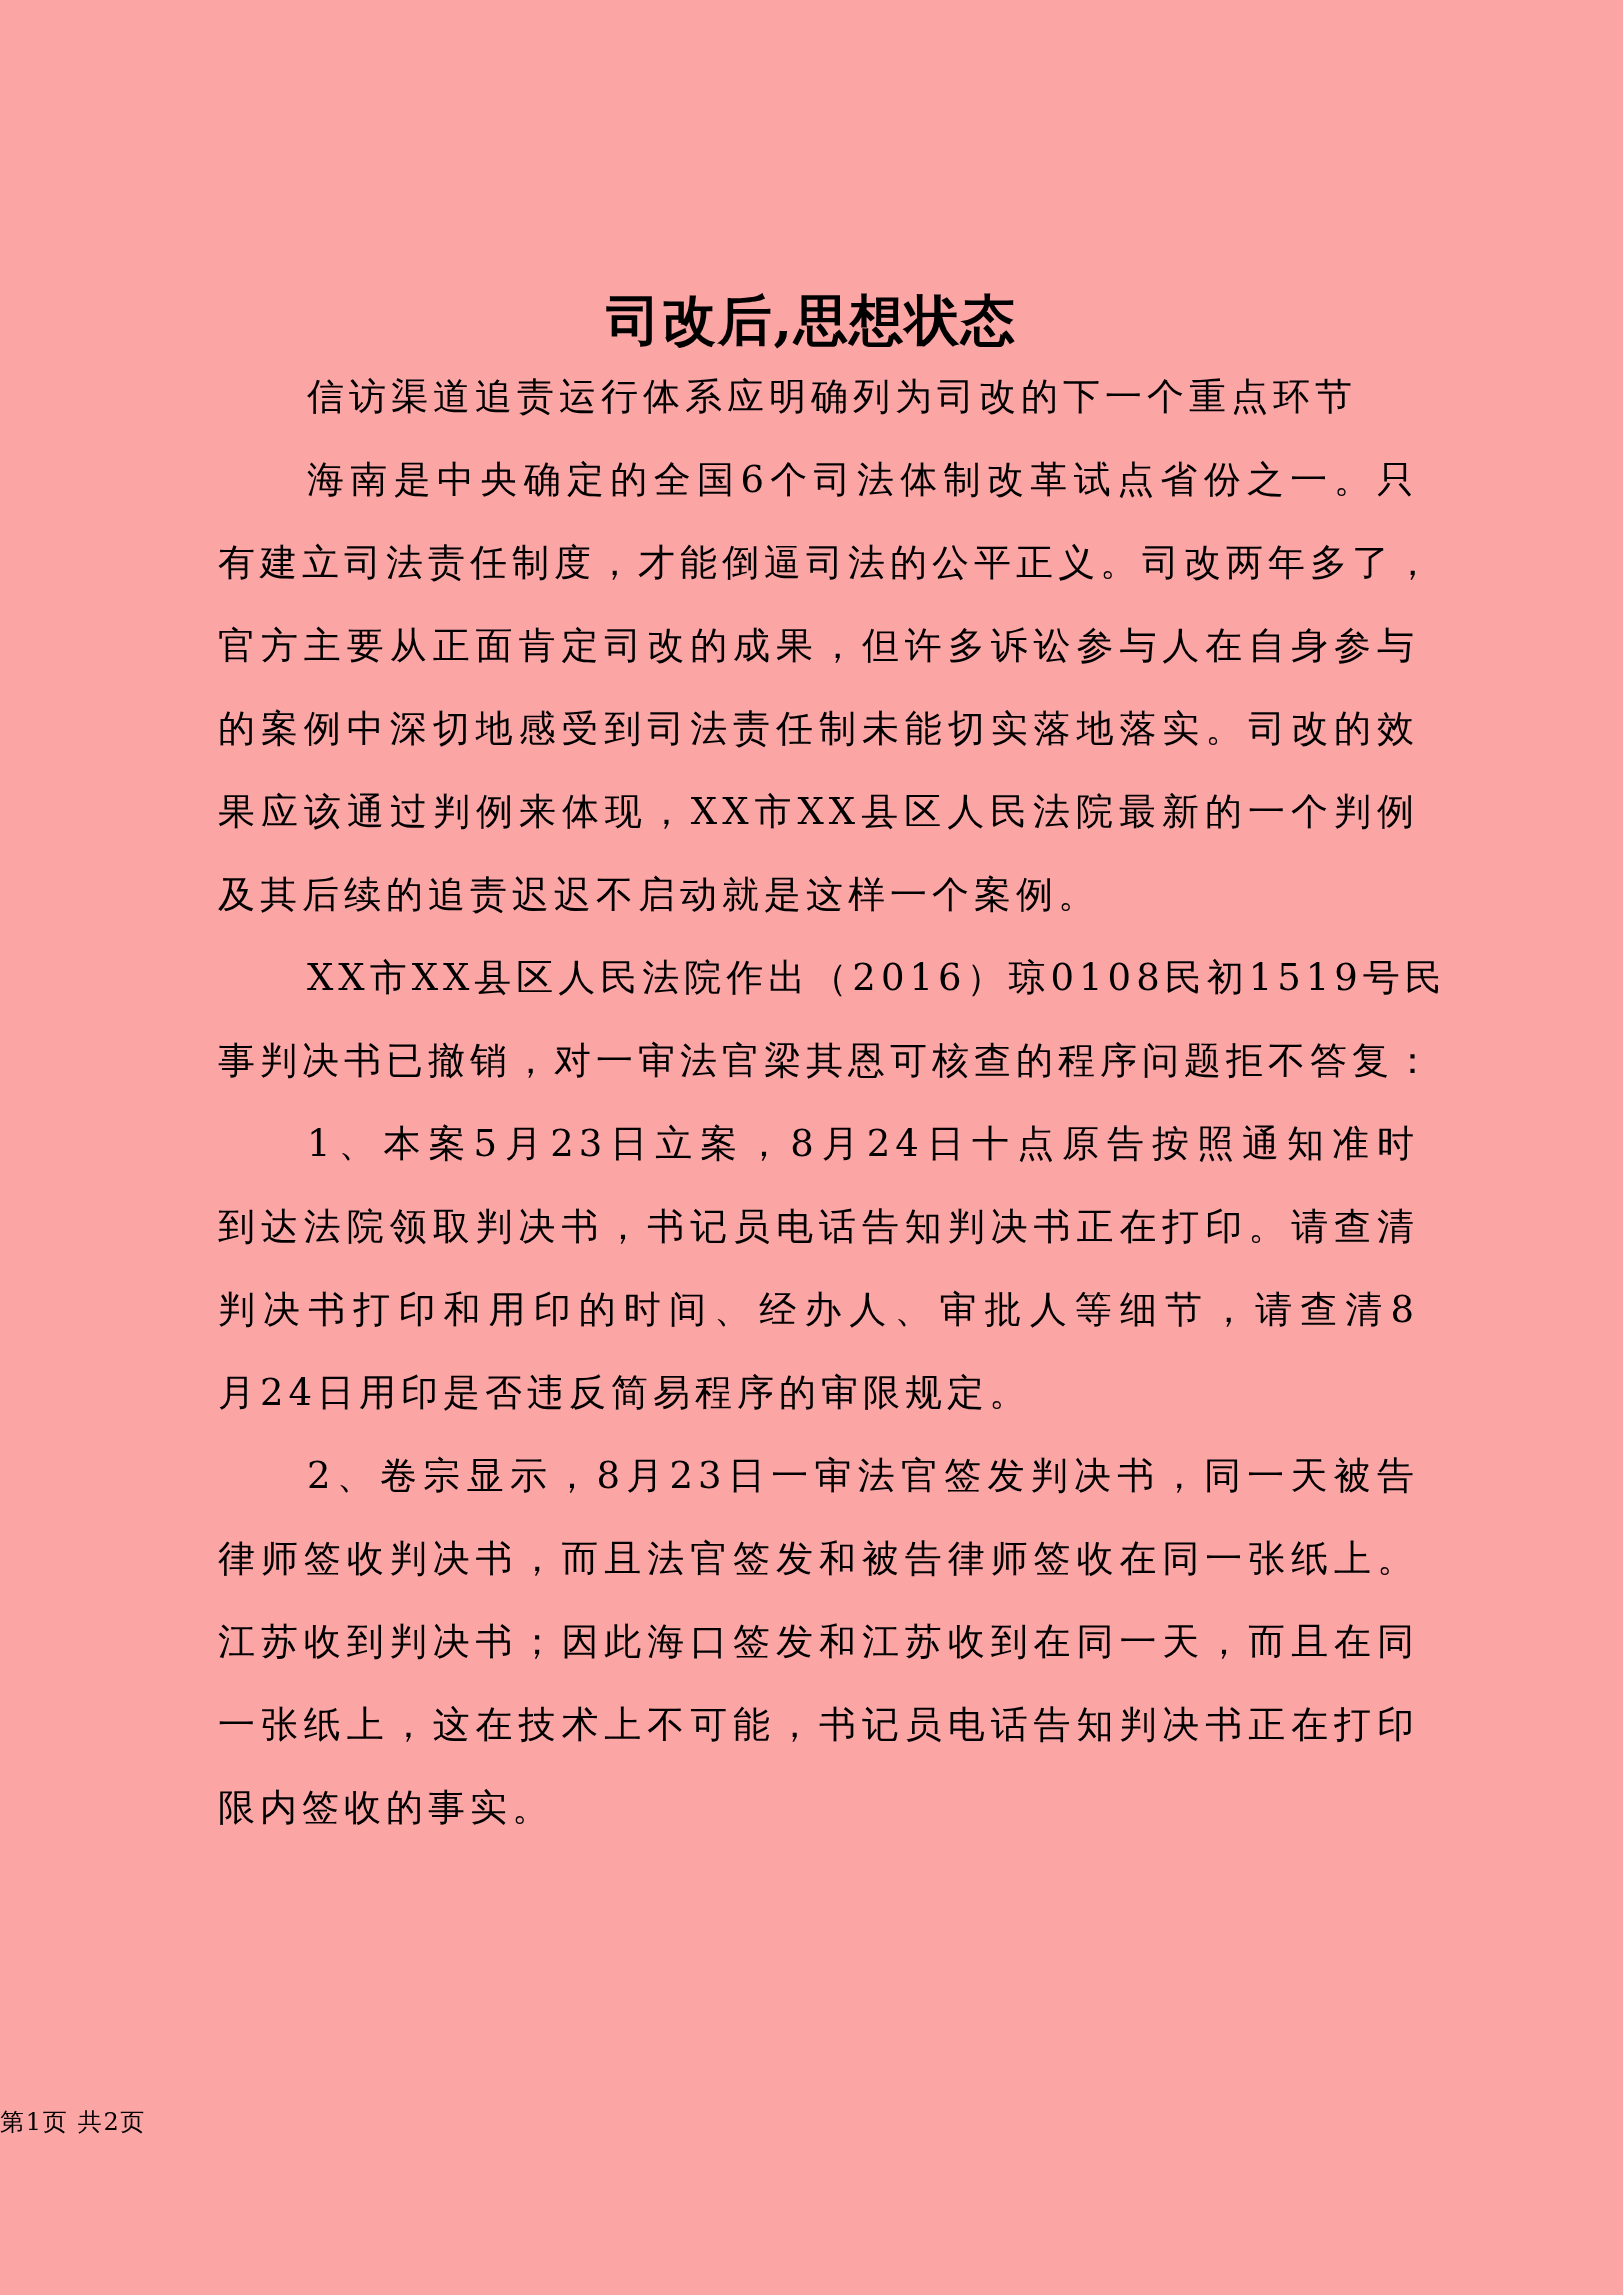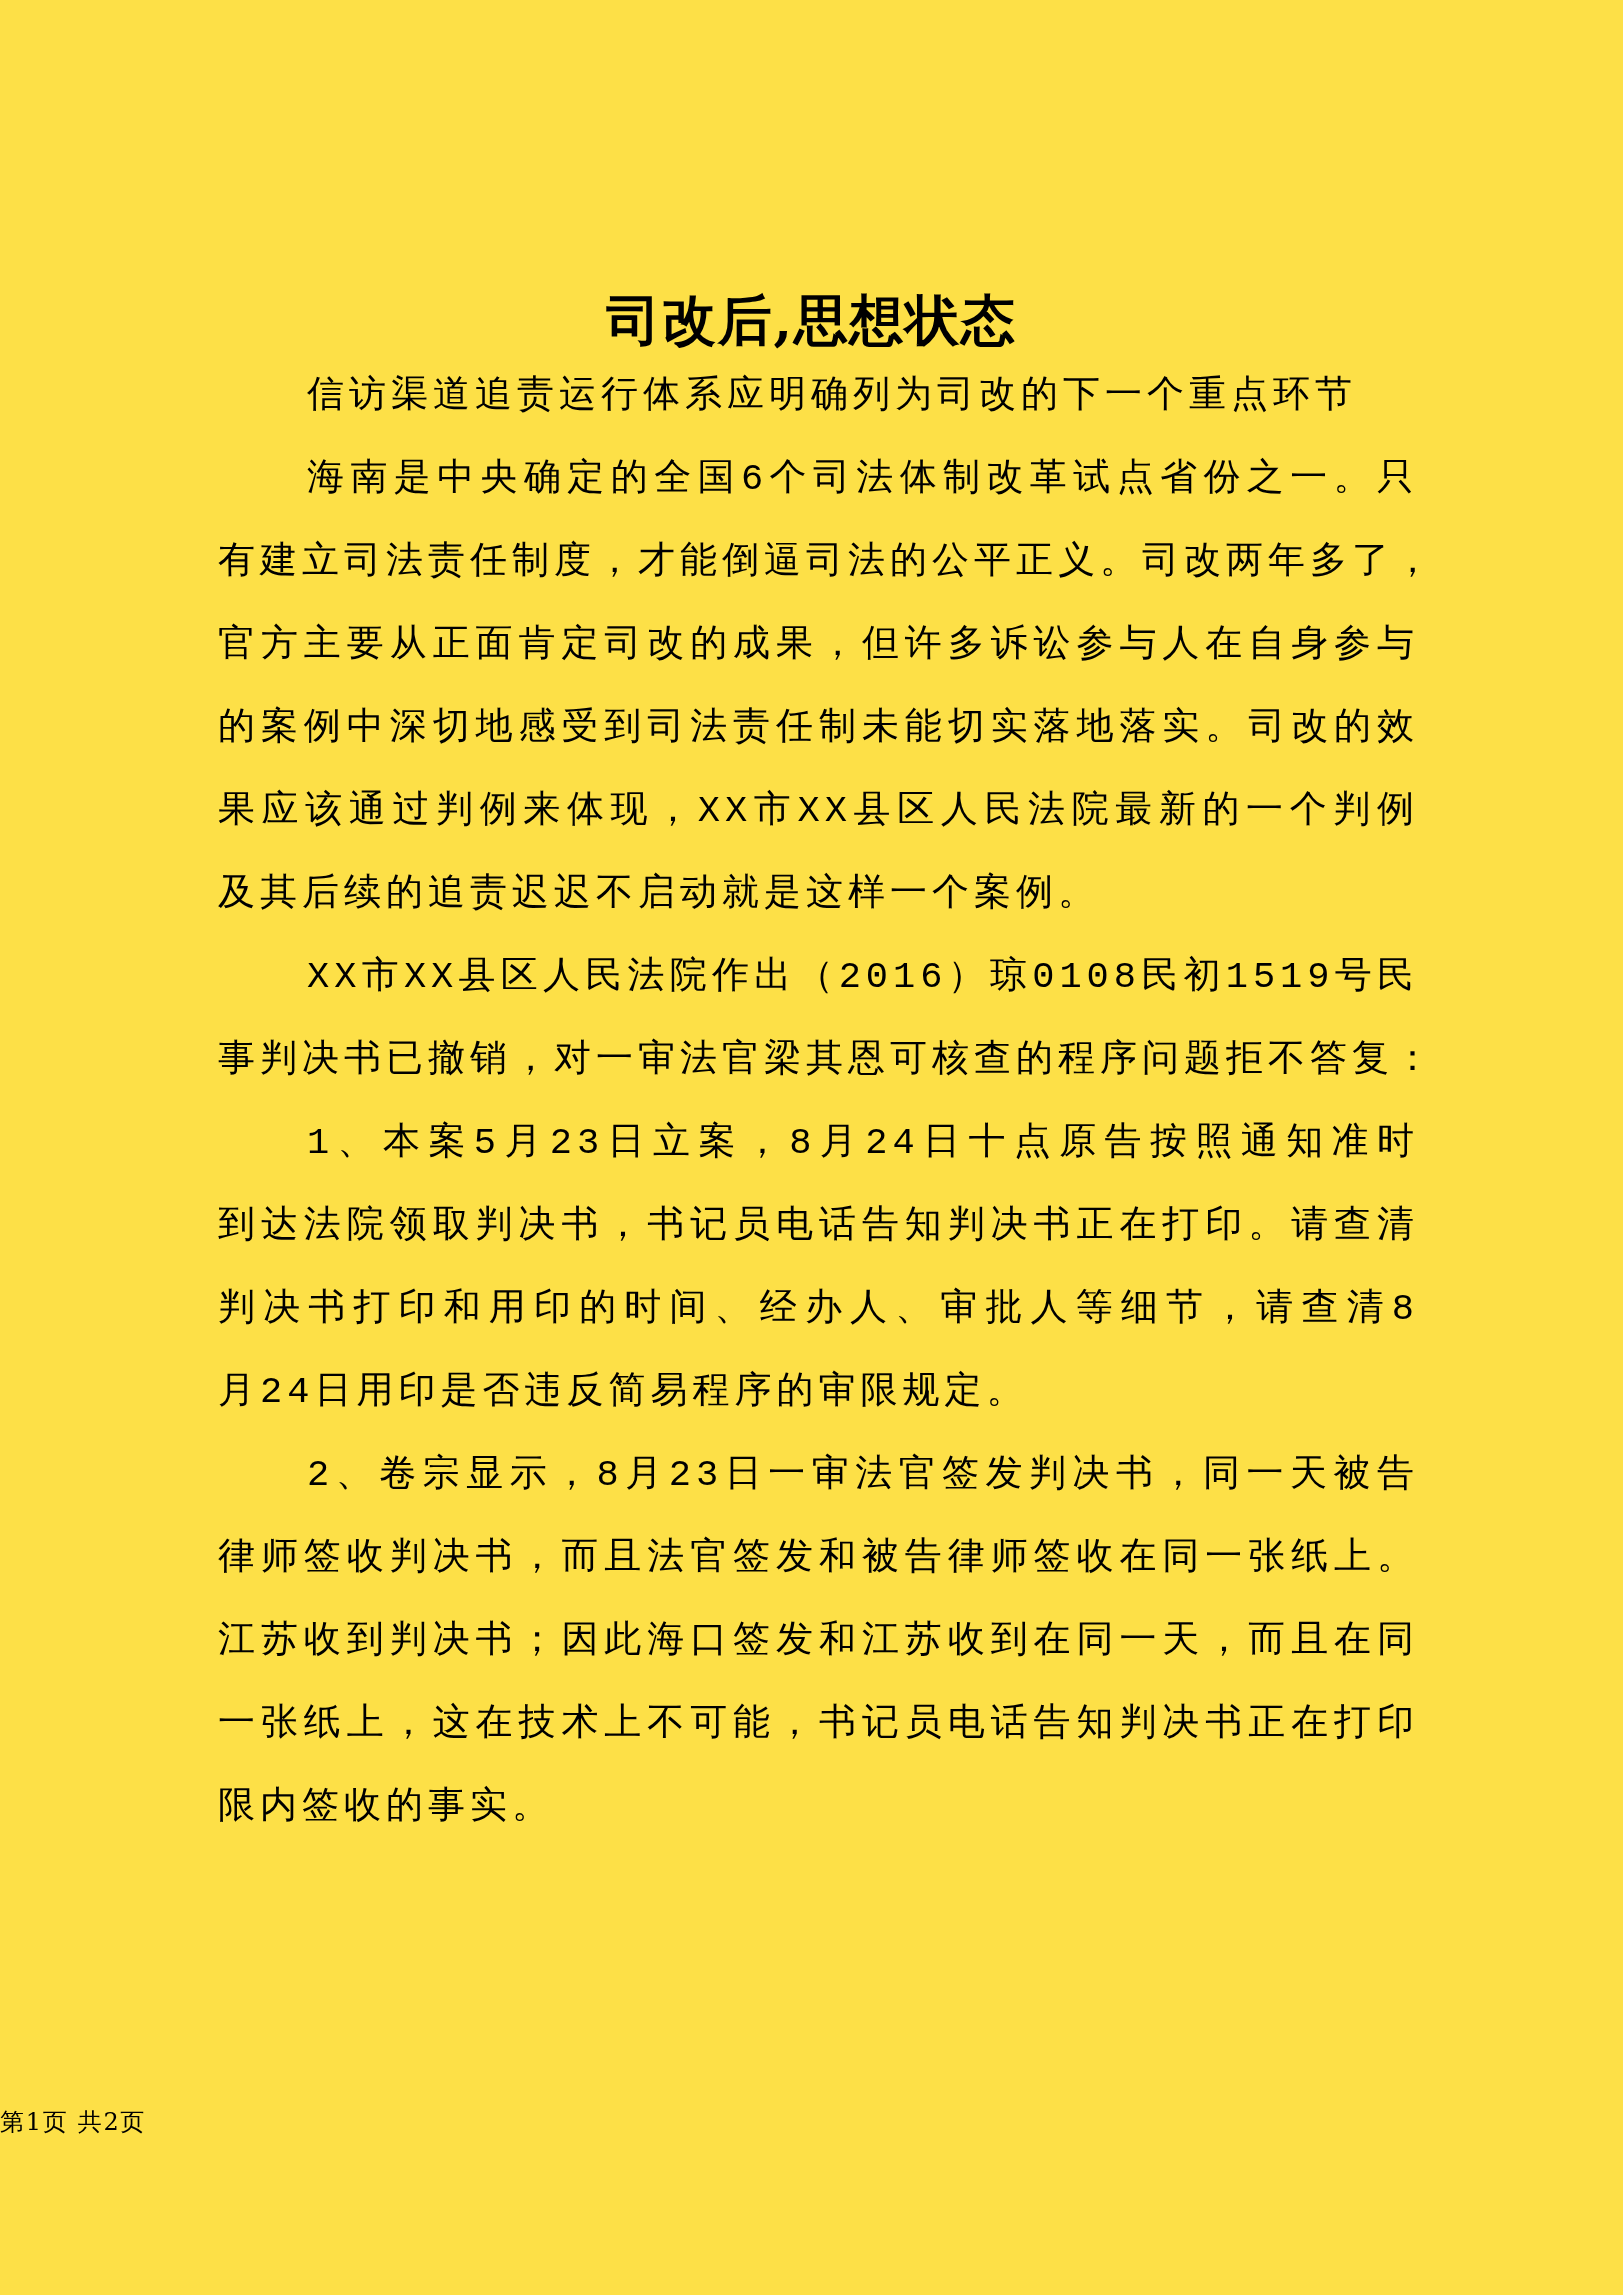--- a/index.html
+++ b/index.html
@@ -13,21 +13,21 @@
     position: relative;
     overflow: hidden;
     color: #000000;
     font-family: "DejaVu Serif", "Liberation Serif", serif;
   }
   .page {
     position: absolute;
     left: 0; top: 0;
     width: 1623px;
     height: 2295px;
-    background: #fde047;
+    background: #fca5a5;
   }
   .title {
     position: absolute;
     top: 286px;
     left: 0;
     width: 1623px;
     text-align: center;
     font-size: 54px;
     font-weight: bold;
     letter-spacing: 1.7px;
@@ -40,21 +40,20 @@
     width: 1201px;
   }
   .line {
     height: 83px;
     line-height: 83px;
     font-size: 37px;
     white-space: nowrap;
     letter-spacing: 5px;
     text-align: justify;
     text-align-last: justify;
-    font-family: Liberation Mono, monospace;
   }
   .line.last {
     text-align-last: left;
   }
   .line.indent {
     padding-left: 89px;
   }
   .line.subtitle {
     padding-left: 89px;
     text-align-last: left;

